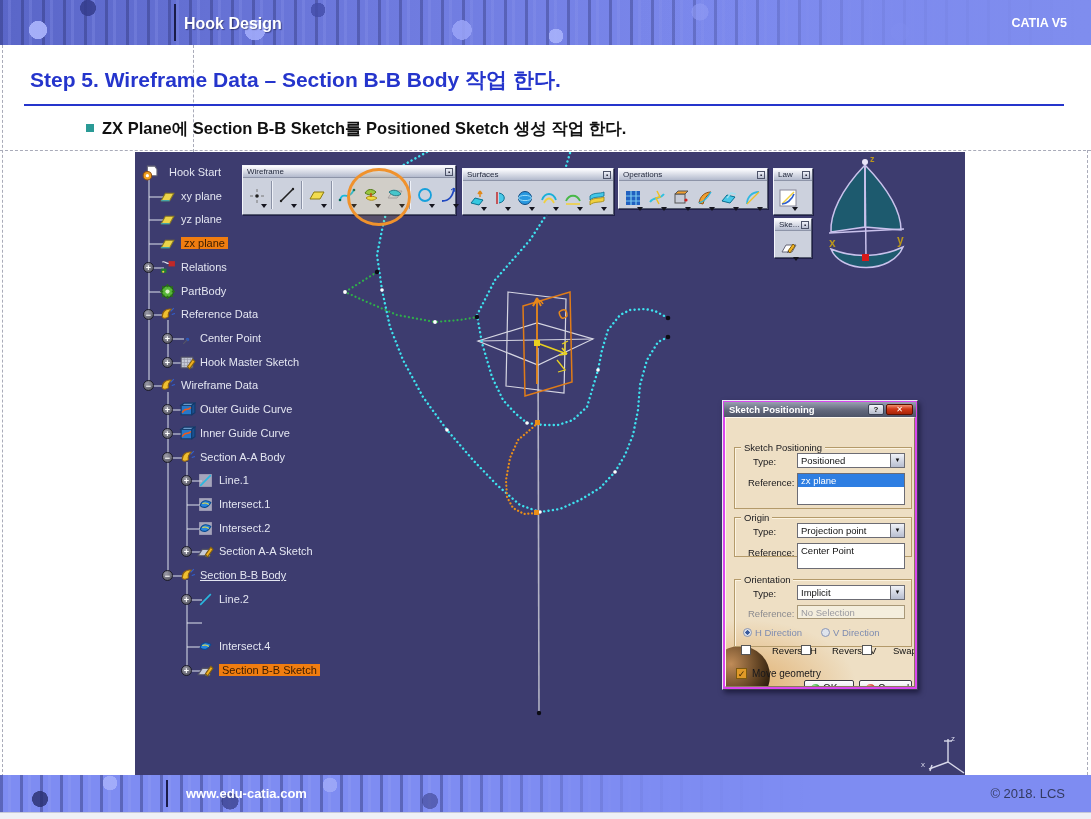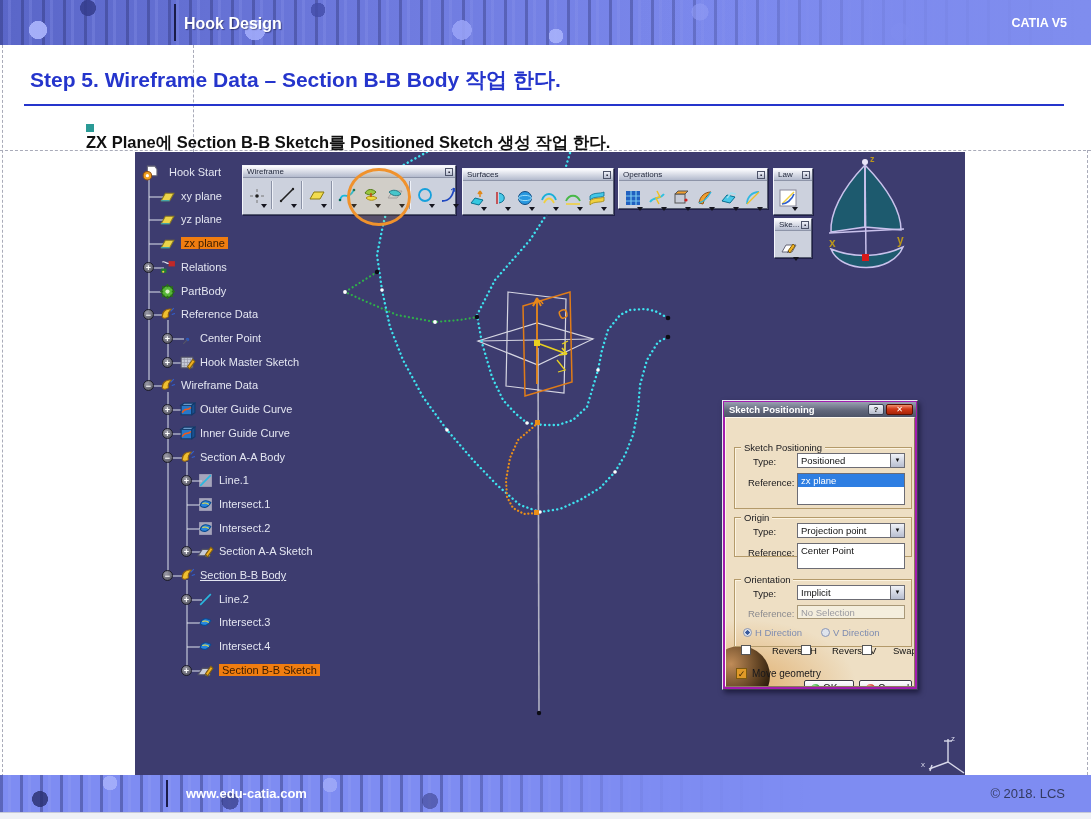--- a/index.html
+++ b/index.html
@@ -22,21 +22,21 @@
   .header .fade{position:absolute;inset:0;
     background:linear-gradient(90deg,transparent 0%,transparent 58%,rgba(125,138,238,.85) 82%,#7f8dee 100%);}
   .header-divider{position:absolute;left:174px;top:4px;width:2px;height:37px;background:#191b48;z-index:2;}
   .header-title{position:absolute;left:184px;top:0;height:45px;line-height:47px;color:#fff;
     font-size:16px;font-weight:bold;z-index:2;text-shadow:1px 1px 1px rgba(20,20,60,.5);}
   .header-brand{position:absolute;right:24px;top:0;height:45px;line-height:47px;color:#fff;
     font-size:12.5px;font-weight:bold;z-index:2;}
   
   .step-title{position:absolute;left:30px;top:66px;font-size:21px;font-weight:bold;color:#2535cc;z-index:2;}
   .title-rule{position:absolute;left:24px;top:104px;width:1040px;height:2px;background:#2535cc;z-index:2;}
-  .bullet-row{position:absolute;left:86px;top:118px;z-index:2;display:flex;align-items:flex-start;flex-direction:column;}
+  .bullet-row{position:absolute;left:86px;top:118px;z-index:2;display:flex;align-items:flex-start;}
   .bullet-square{width:8px;height:8px;background:#2a9a96;margin:6px 8px 0 0;flex:none;}
   .bullet-text{font-size:16.5px;font-weight:bold;color:#111;}
   
   .guide{position:absolute;z-index:1;}
   .gv{border-left:1px dashed #a9abb9;width:0;}
   .gh{border-top:1px dashed #a9abb9;height:0;}
   
   .viewport{position:absolute;left:135px;top:152px;width:830px;height:623px;background:#3d3c6f;z-index:3;}
   .geo{position:absolute;left:0;top:0;z-index:0;}
   
@@ -63,21 +63,21 @@
   .tbar-body{display:flex;align-items:center;padding:1px 2px;}
   .tbtn{position:relative;width:24px;height:31px;display:flex;align-items:center;justify-content:center;flex:none;}
   .tbtn svg{width:20px;height:20px;}
   .tbtn .dd{position:absolute;right:2px;bottom:2px;width:0;height:0;
      border-left:3px solid transparent;border-right:3px solid transparent;border-top:4px solid #15151f;}
   .tsep{width:1px;height:28px;background:#8b92a6;border-right:1px solid #eef1f8;margin:0 2px;flex:none;}
   .hl-ellipse{position:absolute;left:212px;top:16px;width:58px;height:52px;border:3px solid #f0922c;
      border-radius:50%;background:rgba(240,190,80,.14);z-index:4;}
   
   .dlg{position:absolute;left:587px;top:248px;width:196px;height:290px;z-index:5;
-     background:#a21caf;border:1px solid #e8eaf2;border-right-color:#3c4052;border-bottom-color:#3c4052;
+     background:#d946ef;border:1px solid #e8eaf2;border-right-color:#3c4052;border-bottom-color:#3c4052;
      box-shadow:2px 3px 5px rgba(0,0,20,.5);box-sizing:border-box;}
   .dlg-title{position:absolute;left:1px;top:1px;right:1px;height:15px;display:flex;align-items:center;
      background:linear-gradient(180deg,#9aa0b2 0%,#62687c 55%,#4e5468 100%);
      color:#fff;font-size:9.5px;font-weight:bold;padding-left:5px;box-sizing:border-box;}
   .dlg-help{margin-left:auto;width:16px;height:11px;background:linear-gradient(180deg,#f2f4fa,#b6bccc);
      border:1px solid #3c4254;color:#222;font-size:8px;line-height:10px;text-align:center;
      font-weight:bold;border-radius:2px;box-sizing:border-box;}
   .dlg-close{margin:0 3px 0 2px;width:27px;height:11px;background:linear-gradient(180deg,#f09070,#d03818 45%,#a82408);
      border:1px solid #5c1000;color:#fff;font-size:8px;line-height:10px;text-align:center;
      font-weight:bold;border-radius:2px;box-sizing:border-box;}
@@ -417,27 +417,20 @@
             </svg></span>
           <span class="tlabel underline" style="left: 65px;">Section B-B Body</span>
         </div>
         <div class="trow" style="top: 439px;">
           <span class="tnode" style="left: 46px;">+</span>
           <span class="ticon" style="left: 62px;"><svg viewBox="0 0 16 16">
               <path d="M3 13 13 3" stroke="#28b8e0" stroke-width="1.5"></path>
             </svg></span>
           <span class="tlabel" style="left: 84px;">Line.2</span>
         </div>
-        <div class="trow" style="top: 462px;">
-          <span class="ticon" style="left: 62px;"><svg viewBox="0 0 16 16">
-              <path d="M3 9 C5 3 10 4 13 6 11 11 6 12 3 9z" fill="#2888e0" stroke="#0a4a90"></path>
-              <path d="M5 7 C8 6 10 7 11 8" stroke="#f0e040" fill="none"></path>
-            </svg></span>
-          <span class="tlabel" style="left: 84px;">Intersect.3</span>
-        </div>
         <div class="trow" style="top: 486px;">
           <span class="ticon" style="left: 62px;"><svg viewBox="0 0 16 16">
               <path d="M3 9 C5 3 10 4 13 6 11 11 6 12 3 9z" fill="#2888e0" stroke="#0a4a90"></path>
               <path d="M5 7 C8 6 10 7 11 8" stroke="#f0e040" fill="none"></path>
             </svg></span>
           <span class="tlabel" style="left: 84px;">Intersect.4</span>
         </div>
         <div class="trow" style="top: 510px;">
           <span class="tnode" style="left: 46px;">+</span>
           <span class="ticon" style="left: 62px;"><svg viewBox="0 0 16 16">

